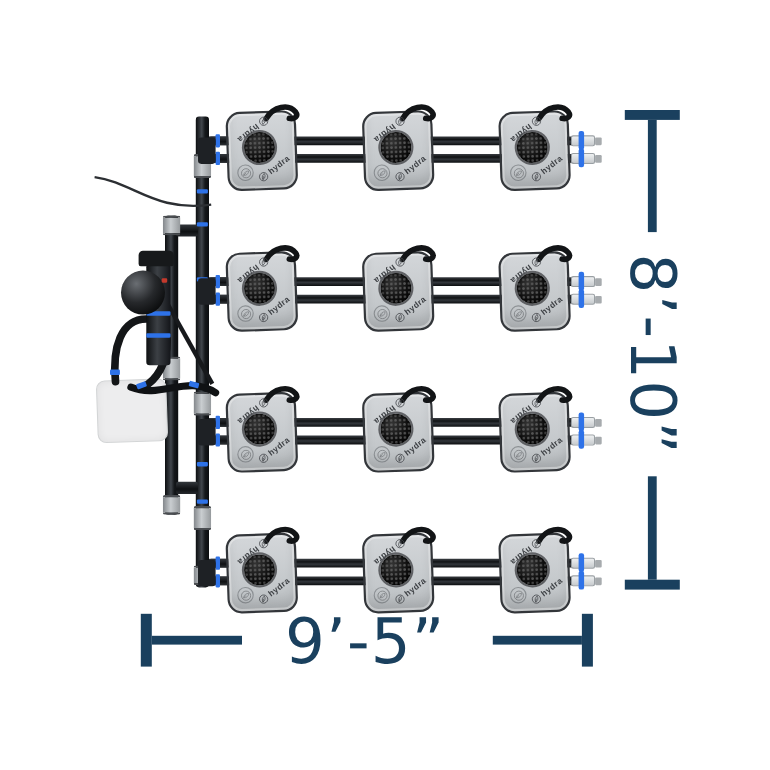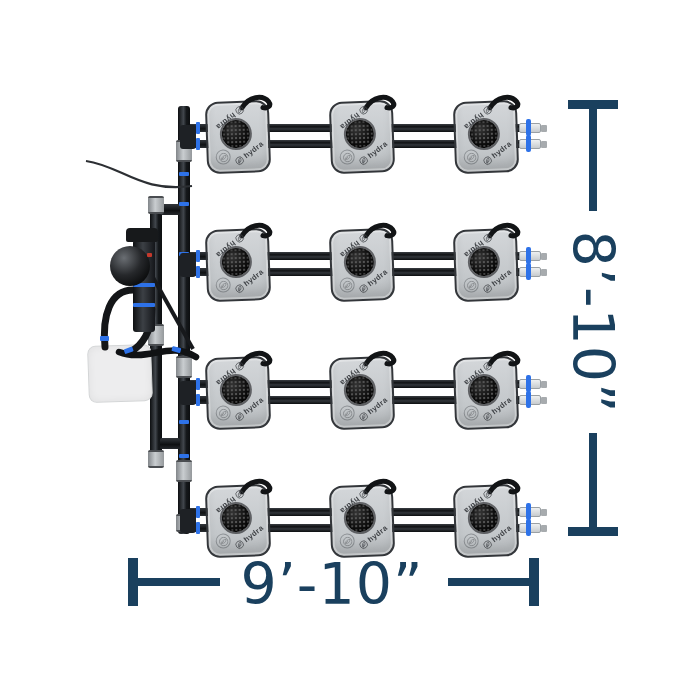--- a/index.html
+++ b/index.html
@@ -478,17 +478,17 @@
     <div class="dim-bar" style="left:568px;top:100px;width:50px;height:9px;"></div>
     <div class="dim-bar" style="left:589px;top:109px;width:8px;height:102px;"></div>
     <div class="dim-text vert" style="left:593px;top:322px;">8’-10”</div>
     <div class="dim-bar" style="left:589px;top:433px;width:8px;height:94px;"></div>
     <div class="dim-bar" style="left:568px;top:527px;width:50px;height:9px;"></div>
   </div>
 
   <div>
     <div class="dim-bar" style="left:128px;top:558px;width:10px;height:48px;"></div>
     <div class="dim-bar" style="left:138px;top:578px;width:82px;height:8px;"></div>
-    <div class="dim-text horiz" style="left:232px;top:551px;">9’-10”</div>
+    <div class="dim-text horiz" style="left:232px;top:551px;">9’-5”</div>
     <div class="dim-bar" style="left:448px;top:578px;width:81px;height:8px;"></div>
     <div class="dim-bar" style="left:529px;top:558px;width:10px;height:48px;"></div>
   </div>
 </div>
 
 </body></html>

